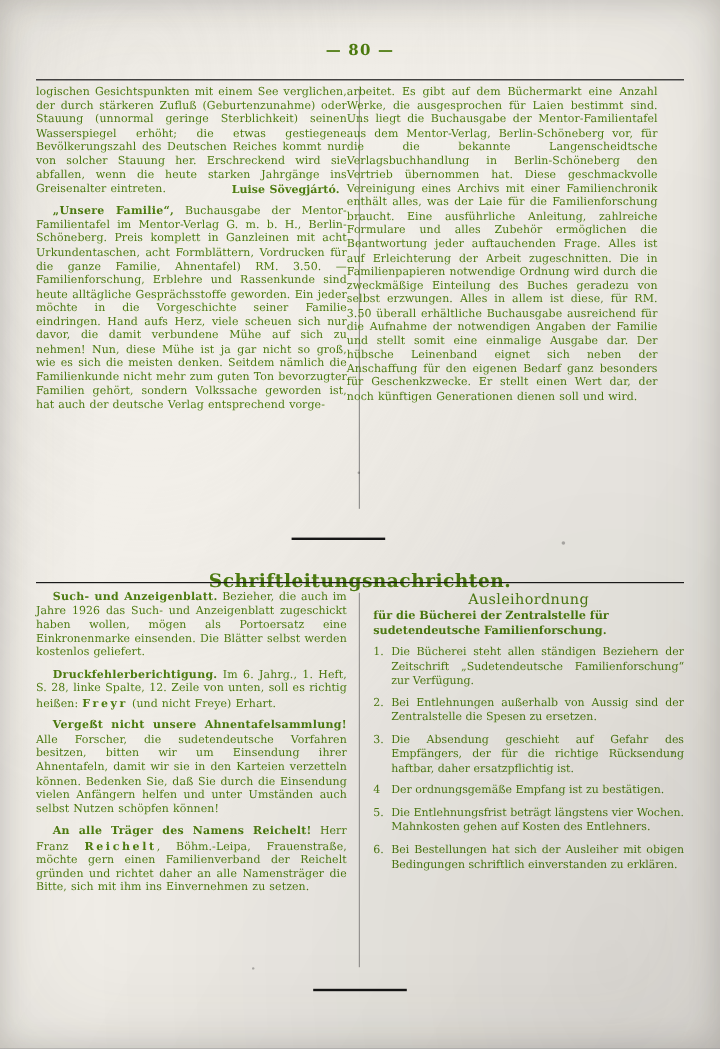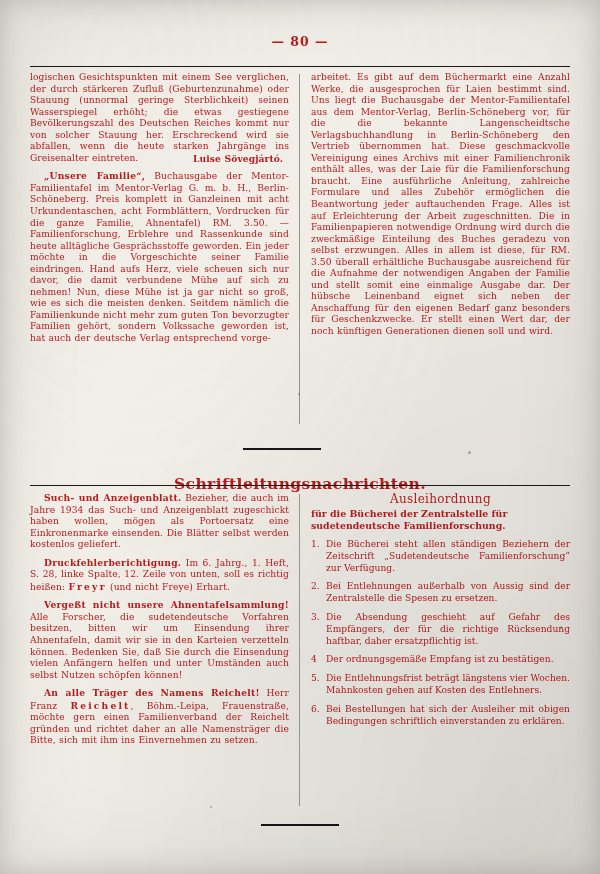--- a/index.html
+++ b/index.html
@@ -8,21 +8,21 @@
     background: #7a7a7a;
   }
   .page {
     position: relative;
     width: 600px;
     height: 874px;
     margin: 0 auto;
     background: #f2efe9;
     overflow: hidden;
     font-family: "DejaVu Serif", "Liberation Serif", serif;
-    color: #b91c1c;
+    color: #4d7c0f;
   }
   
   .grain {
     position: absolute;
     inset: 0;
     pointer-events: none;
     background:
       radial-gradient(ellipse at 20% 8%, rgba(255,255,255,.55), rgba(0,0,0,0) 55%),
       radial-gradient(ellipse at 85% 92%, rgba(0,0,0,.09), rgba(0,0,0,0) 60%),
       linear-gradient(120deg, rgba(0,0,0,.05) 0%, rgba(0,0,0,0) 30%, rgba(0,0,0,.045) 100%);
@@ -52,21 +52,20 @@
     width: 540px;
     height: 1px;
     background: #1a1a1a;
   }
   .cols {
     position: absolute;
     top: 72px;
     left: 30px;
     width: 540px;
     display: flex;
-    gap: 22px;
   }
   .col { width: 259px; }
   .colrule {
     position: absolute;
     top: 74px;
     left: 299px;
     width: 1px;
     height: 350px;
     background: #4a4a4a;
     opacity: .55;
@@ -211,21 +210,21 @@
 
   <div class="rule-mid"></div>
   <div class="section-title">Schriftleitungsnachrichten.</div>
   <div class="rule-under"></div>
   <div class="colrule2"></div>
 
   <div class="cols2">
 
     <div class="col">
 
-      <p class="body"><b class="lead">Such- und Anzeigenblatt.</b><span> Bezieher, die auch im Jahre 1934 das Such- und Anzeigenblatt zugeschickt haben wollen, mögen als Portoersatz eine Einkronenmarke einsenden. Die Blätter selbst werden kostenlos geliefert.</span></p>
+      <p class="body"><b class="lead">Such- und Anzeigenblatt.</b><span> Bezieher, die auch im Jahre 1926 das Such- und Anzeigenblatt zugeschickt haben wollen, mögen als Portoersatz eine Einkronenmarke einsenden. Die Blätter selbst werden kostenlos geliefert.</span></p>
 
       <p class="body"><b class="lead">Druckfehlerberichtigung.</b><span> Im 6. Jahrg., 1. Heft, S. 28, linke Spalte, 12. Zeile von unten, soll es richtig heißen: </span><span class="spaced">Freyr</span><span> (und nicht Freye) Erhart.</span></p>
 
       <p class="body"><b class="lead">Vergeßt nicht unsere Ahnentafelsammlung!</b><span> Alle Forscher, die sudetendeutsche Vorfahren besitzen, bitten wir um Einsendung ihrer Ahnentafeln, damit wir sie in den Karteien verzetteln können. Bedenken Sie, daß Sie durch die Einsendung vielen Anfängern helfen und unter Umständen auch selbst Nutzen schöpfen können!</span></p>
 
       <p class="body"><b class="lead">An alle Träger des Namens Reichelt!</b><span> Herr Franz </span><span class="spaced">Reichelt</span><span>, Böhm.-Leipa, Frauenstraße, möchte gern einen Familienverband der Reichelt gründen und richtet daher an alle Namensträger die Bitte, sich mit ihm ins Einvernehmen zu setzen.</span></p>
 
     </div>
 
     <div class="col">

